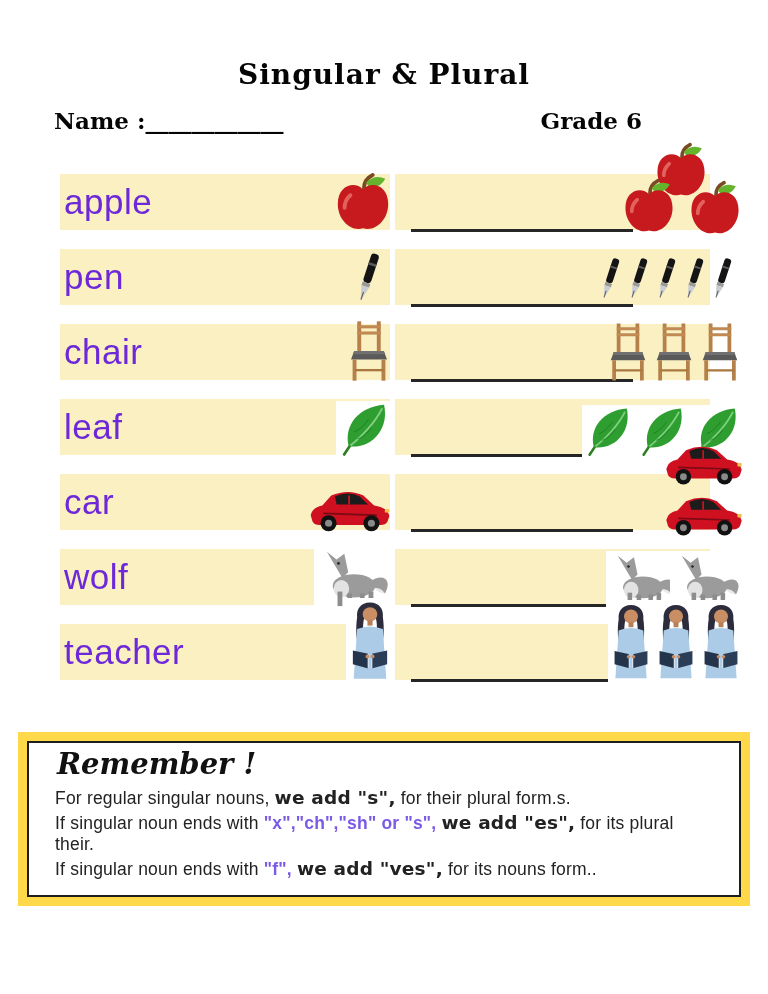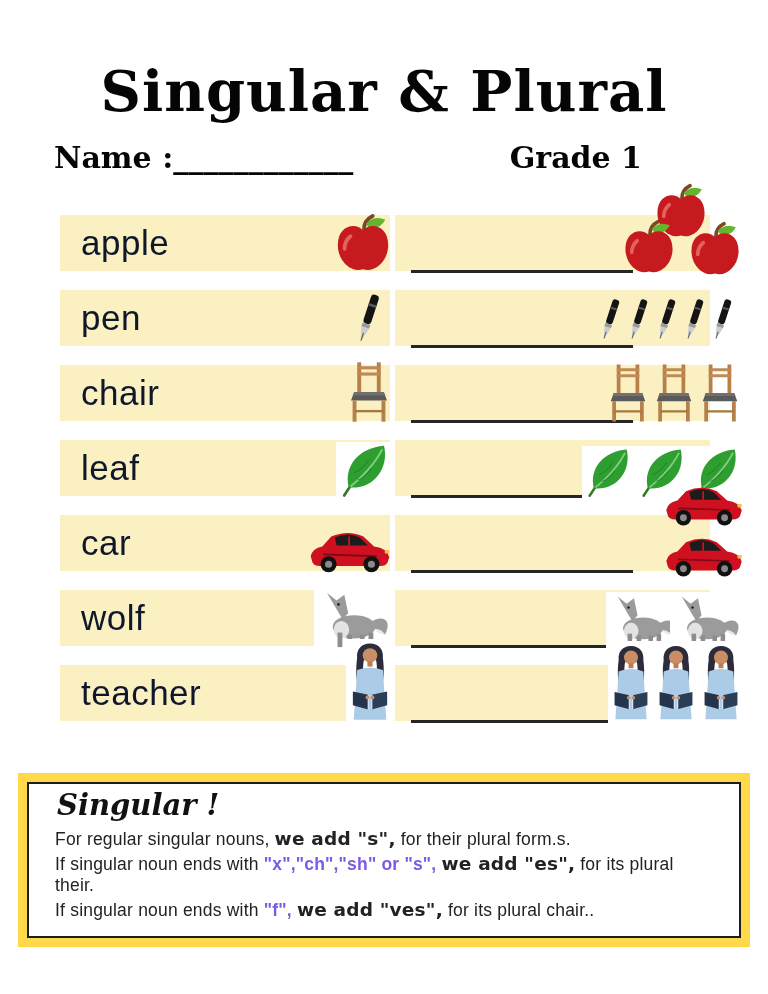--- a/index.html
+++ b/index.html
@@ -9,38 +9,38 @@
     --ink:#1f1f1f;
   }
   html,body{margin:0;padding:0;background:#e8e8e8;}
   .page{
     width:768px;height:994px;background:#ffffff;position:relative;
     margin:0 auto;overflow:hidden;
     font-family:"Liberation Sans",sans-serif;color:var(--ink);
   }
   
   .title{
-    font-family:"DejaVu Serif",serif;font-weight:bold;font-size:56px;
+    font-family:"DejaVu Serif",serif;font-weight:bold;font-size:28px;
     text-align:center;margin:58px 0 0 0;letter-spacing:1px;color:#050505;
   }
   .head-row{
     display:flex;justify-content:space-between;align-items:flex-end;
     margin:16px 126px 0 54px;
-    font-family:"DejaVu Serif",serif;font-weight:bold;font-size:30px;color:#050505;text-align:center;
+    font-family:"DejaVu Serif",serif;font-weight:bold;font-size:23px;color:#050505;text-align:center;
   }
   .name-line{white-space:nowrap;}
   
   #rows{margin-top:40px;}
   .row{position:relative;height:56px;margin:0 0 19px 60px;display:flex;}
   .box{background:var(--row-bg);position:relative;}
   .box.left{width:330px;}
   .box.right{width:315px;margin-left:5px;}
   .word{
-    display:block;line-height:56px;font-size:35px;color:#0f172a;
-    padding-left:21px;letter-spacing:0.5px;
+    display:block;line-height:56px;font-size:35px;color:#6d28d9;
+    padding-left:4px;letter-spacing:0.5px;
   }
   .sing-icon{position:absolute;right:-4px;bottom:-4px;line-height:0;}
   .bg-white{background:#fff;}
   .blank{
     position:absolute;left:16px;bottom:-2px;width:222px;height:3px;
     background:#262626;
   }
   .plural{
     position:absolute;right:-34px;bottom:-4px;display:flex;align-items:flex-end;
   }
@@ -180,21 +180,21 @@
       <circle cx="31" cy="66" r="2.2" fill="#c98e63"></circle>
     </symbol>
   </defs>
 </svg>
 
 <div class="page">
   <div class="title">Singular &amp; Plural</div>
 
   <div class="head-row">
     <div class="name-line"><span>Name :</span><span>____________</span></div>
-    <div>Grade 1</div>
+    <div>Grade 6</div>
   </div>
 
   <div id="rows">
       <div class="row">
         <div class="box left">
           <span class="word">apple</span>
           <span class="sing-icon icon-apple"><svg>
               <use href="#sym-apple"></use>
             </svg></span>
         </div>
@@ -341,20 +341,20 @@
               </svg></span>
             <span class="p-icon icon-teacher bg-white"><svg>
                 <use href="#sym-teacher"></use>
               </svg></span>
           </div>
         </div>
       </div>
     </div>
 
   <div class="remember">
-    <div class="rem-head">Singular !</div>
+    <div class="rem-head">Remember !</div>
     <div id="rem-lines">
         <div class="rem-line"><span class="seg-normal">For regular singular nouns,  </span><span class="seg-bold">we add "s",</span><span class="seg-normal"> for their plural form.s.</span></div>
         <div class="rem-line"><span class="seg-normal">If singular noun ends with </span><span class="seg-purple">"x","ch","sh" or "s",</span><span class="seg-normal">  </span><span class="seg-bold">we add "es",</span><span class="seg-normal">  for its plural their.</span></div>
-        <div class="rem-line"><span class="seg-normal">If singular noun ends with </span><span class="seg-purple">"f",</span><span class="seg-normal"> </span><span class="seg-bold">we add "ves",</span><span class="seg-normal"> for its plural chair..</span></div>
+        <div class="rem-line"><span class="seg-normal">If singular noun ends with </span><span class="seg-purple">"f",</span><span class="seg-normal"> </span><span class="seg-bold">we add "ves",</span><span class="seg-normal"> for its nouns form..</span></div>
       </div>
   </div>
 </div>
 
 </body></html>

